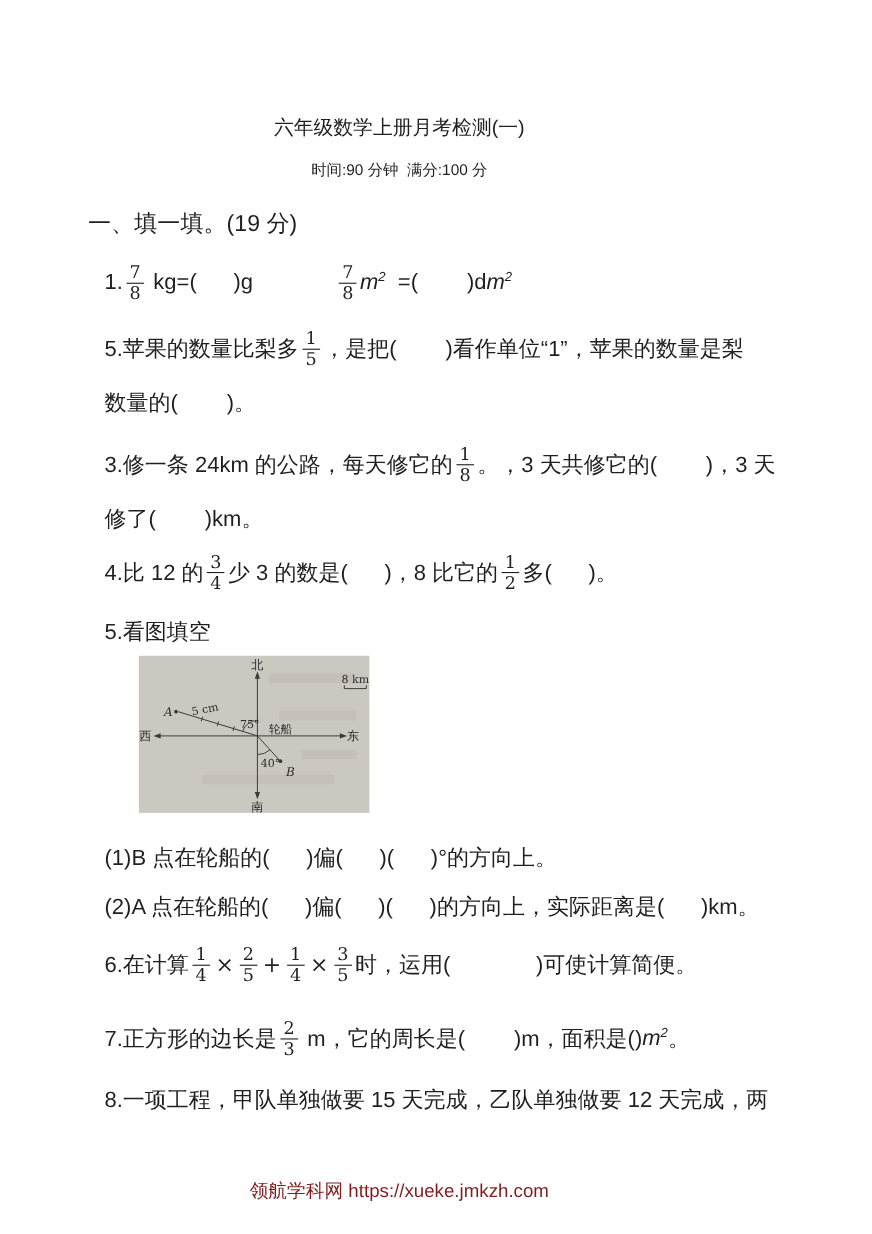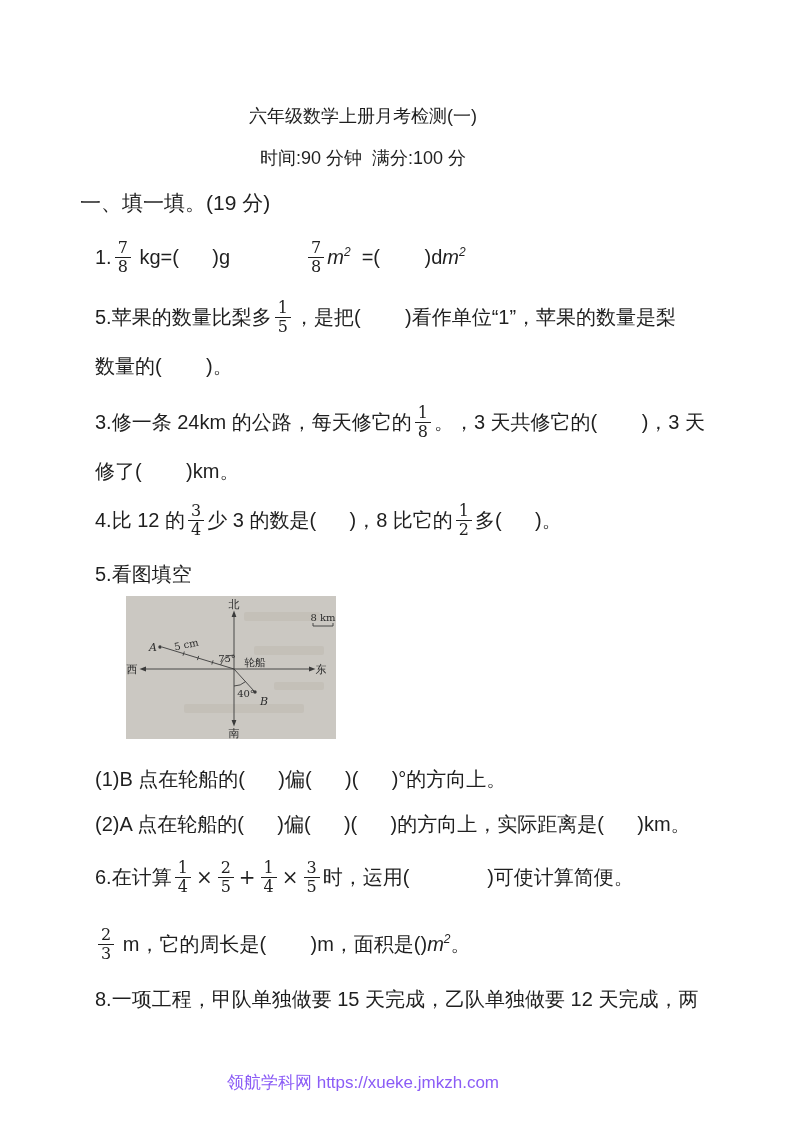--- a/index.html
+++ b/index.html
@@ -5,32 +5,32 @@
   *{box-sizing:border-box}
   html,body{margin:0;padding:0}
   body{
     width:793px;height:1122px;overflow:hidden;position:relative;
     background:#ffffff;color:#1f1f1f;
     font-family:"Liberation Sans",sans-serif;
   }
   .abs{position:absolute}
   .center{left:0;width:726px;text-align:center}
   .title{top:104px;font-size:18px}
-  .subtitle{top:146px;font-size:18px}
+  .subtitle{top:146px;font-size:14px}
   .section{left:80px;top:189px;font-size:21px;font-weight:400}
   .line{position:absolute;left:95px;height:52px;display:flex;align-items:center;white-space:pre;font-size:20px}
   .plain{position:absolute;left:95px;font-size:20px;white-space:pre}
   .frac{display:inline-flex;flex-direction:column;align-items:center;
         font-family:"DejaVu Serif",serif;font-size:16px;line-height:1.12;margin:0 3px}
   .frac .num{border-bottom:1.3px solid #1f1f1f;padding:0 3px}
   .mi{font-family:Liberation Sans, sans-serif;font-style:italic;font-size:20px}
   .mi sup{font-size:12px;line-height:0}
   .op{font-family:"DejaVu Serif",serif;margin:0 2px}
   .spacer{display:inline-block;width:75px}
-  .footer{top:1071px;font-size:17px;color:#8b5cf6}
+  .footer{top:1071px;font-size:17px;color:#7f1d1d}
   .figwrap{left:126px;top:596px;width:210px;height:143px}
   svg text{font-family:"DejaVu Serif",serif;fill:#2b2b2b}
   [data-bind]{white-space:pre-wrap}
   .line [data-bind]{white-space:pre}
 </style>
 </head>
 <body>
 
 <div>
 
@@ -126,20 +126,21 @@
     <span class="op" data-bind="questions.q6.op1">×</span>
     <span class="frac"><span class="num" data-bind="questions.q6.f2n">2</span><span class="den" data-bind="questions.q6.f2d">5</span></span>
     <span class="op" data-bind="questions.q6.op2">+</span>
     <span class="frac"><span class="num" data-bind="questions.q6.f3n">1</span><span class="den" data-bind="questions.q6.f3d">4</span></span>
     <span class="op" data-bind="questions.q6.op3">×</span>
     <span class="frac"><span class="num" data-bind="questions.q6.f4n">3</span><span class="den" data-bind="questions.q6.f4d">5</span></span>
     <span data-bind="questions.q6.t2">时，运用(              )可使计算简便。</span>
   </div>
 
   <div class="line" style="top:918px">
+    <span data-bind="questions.q7.t1">7.正方形的边长是</span>
     <span class="frac"><span class="num" data-bind="questions.q7.fn">2</span><span class="den" data-bind="questions.q7.fd">3</span></span>
     <span data-bind="questions.q7.t2"> m，它的周长是(        )m，面积是()</span>
     <span class="mi"><span data-bind="questions.q7.m">m</span><sup data-bind="questions.q7.msup">2</sup></span>
     <span data-bind="questions.q7.t3">。</span>
   </div>
 
   <div class="plain" style="top:986px" data-bind="questions.q8.t1">8.一项工程，甲队单独做要 15 天完成，乙队单独做要 12 天完成，两</div>
 
   <div class="abs center footer" data-bind="footer.text">领航学科网 https://xueke.jmkzh.com</div>
 

